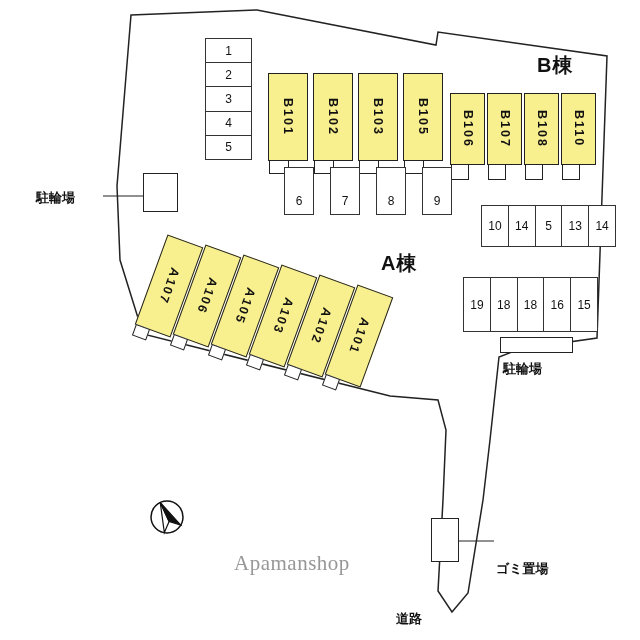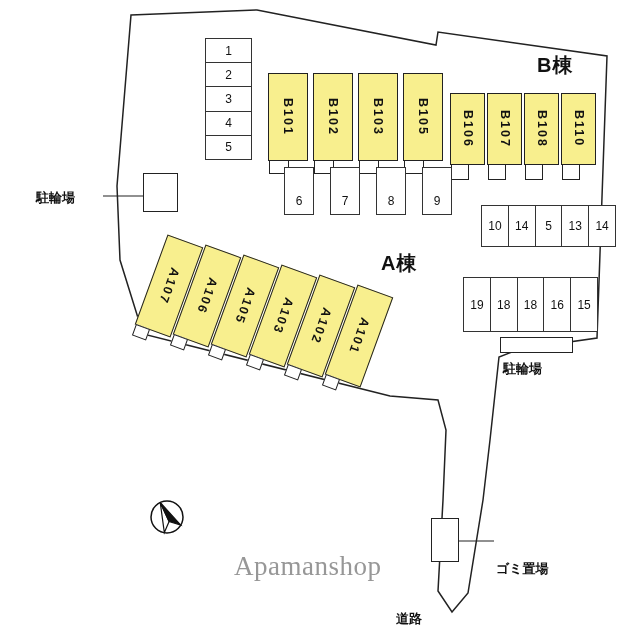--- a/index.html
+++ b/index.html
@@ -36,21 +36,21 @@
   .prow .cell{flex:1;border-right:1.5px solid #333;display:flex;align-items:center;justify-content:center;font-size:12px;}
   .prow .cell:last-child{border-right:none;}
   .pbox{
     position:absolute;background:#fff;border:1.5px solid #333;box-sizing:border-box;
     display:flex;align-items:flex-end;justify-content:center;font-size:12px;padding-bottom:6px;
   }
   .rect{position:absolute;background:#fff;border:1.5px solid #222;box-sizing:border-box;}
   .watermark{
     position:absolute;left:234px;top:551px;
     font-family:"Liberation Serif","DejaVu Serif",serif;
-    font-size:27px;color:#979797;letter-spacing:0.5px;
+    font-size:21px;color:#979797;letter-spacing:0.5px;
   }
 </style>
 </head>
 <body>
 
 <div class="plan">
 
   <svg class="overlay" width="640" height="640">
     <polygon points="131,15 257,10 436,45 438,32 607,56 597,338 520,349 499,357 490,440 483,500 468,593 452,612 438,591 443,500 446,430 438,400 390,396 143,334 120,260 117,186" fill="none" stroke="#222" stroke-width="1.5"></polygon>
     <line x1="103" y1="196" x2="143" y2="196" stroke="#222" stroke-width="1.2"></line>

